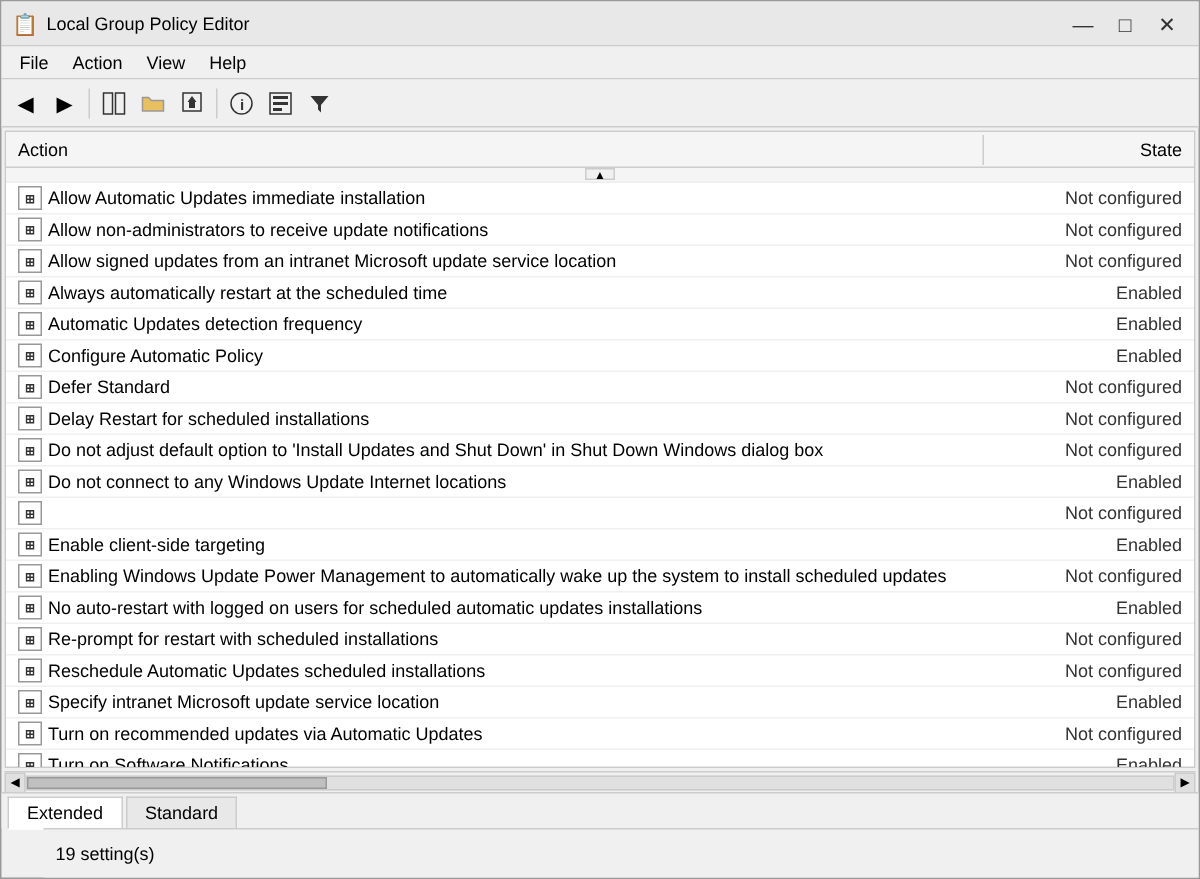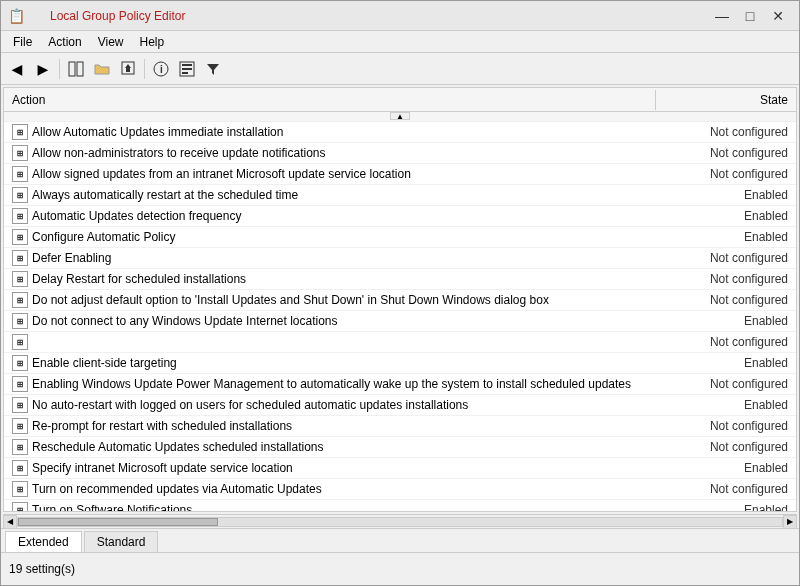--- a/index.html
+++ b/index.html
@@ -33,22 +33,21 @@
       height: 16px;
       margin-right: 6px;
       display: flex;
       align-items: center;
       justify-content: center;
       font-size: 14px;
     }
     .title-bar-text {
       flex: 1;
       font-size: 12px;
-      color: #b91c1c;
-      margin-left: 19px;
+      color: #000000;
     }
     .title-bar-controls {
       display: flex;
       gap: 2px;
     }
     .title-btn {
       width: 26px;
       height: 20px;
       background: transparent;
       border: none;
@@ -229,20 +228,21 @@
       margin-bottom: -1px;
     }
     .status-bar {
       height: 20px;
       background: #f0f0f0;
       border-top: 1px solid #ccc;
       display: flex;
       align-items: center;
       padding: 16px 8px;
       font-size: 12px;
+      margin-left: 28px;
     }
     .up-arrow {
       width: 20px;
       height: 8px;
       display: flex;
       align-items: center;
       justify-content: center;
       background: #f0f0f0;
       border: 1px solid #ccc;
       margin: 0 auto 1px;
@@ -367,21 +367,21 @@
           <div class="table-row">
             <div class="row-setting">
               <span class="setting-icon">⊞</span>
               <span>Configure Automatic Policy</span>
             </div>
             <div class="row-state">Enabled</div>
           </div>
           <div class="table-row">
             <div class="row-setting">
               <span class="setting-icon">⊞</span>
-              <span>Defer Enabling</span>
+              <span>Defer Standard</span>
             </div>
             <div class="row-state">Not configured</div>
           </div>
           <div class="table-row">
             <div class="row-setting">
               <span class="setting-icon">⊞</span>
               <span>Delay Restart for scheduled installations</span>
             </div>
             <div class="row-state">Not configured</div>
           </div>

